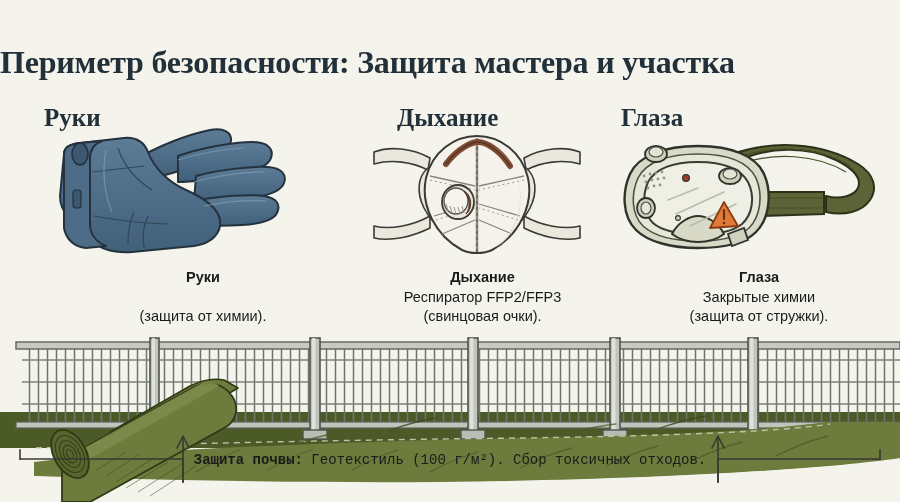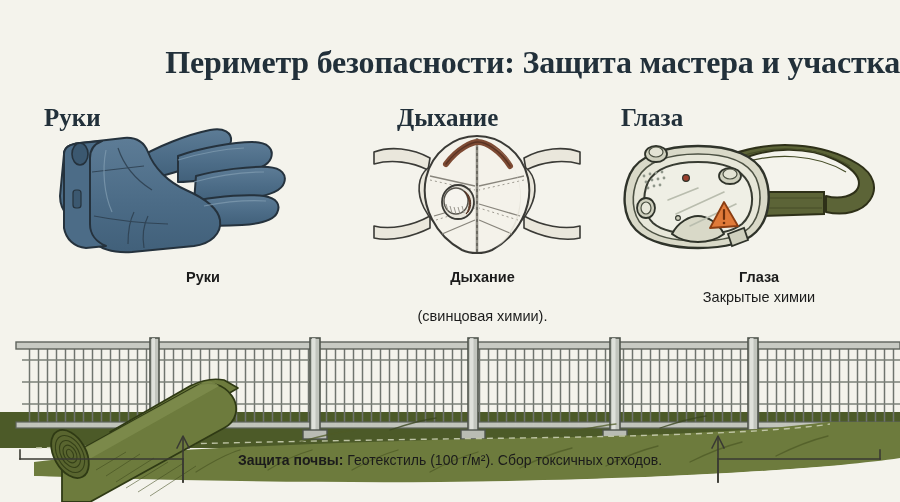--- a/index.html
+++ b/index.html
@@ -18,21 +18,21 @@
     position: relative;
     width: 900px;
     height: 502px;
     background: #f4f3ec;
   }
   .title {
     position: absolute;
     top: 44px;
     left: 0;
     width: 900px;
-    text-align: right;
+    text-align: left;
     font-family: "Liberation Serif", serif;
     font-weight: bold;
     font-size: 32px;
     letter-spacing: -0.2px;
     color: #22303a;
     white-space: nowrap;
   }
   .section-heading {
     position: absolute;
     font-family: "Liberation Serif", serif;
@@ -73,21 +73,21 @@
     width: 900px;
     height: 172px;
   }
 
   .soil-caption {
     position: absolute;
     left: 0;
     top: 452px;
     width: 900px;
     text-align: center;
-    font-family: Liberation Sans, sans-serif;
+    font-family: Liberation Mono, monospace;
     font-size: 14px;
     color: #1b1b1b;
     white-space: nowrap;
   }
   .soil-caption .soil-label {
     font-weight: bold;
   }
 </style>
 </head>
 <body>
@@ -280,31 +280,33 @@
         <path d="M112,72 L126,96 L98,98 Z" fill="#e07a39" stroke="#8a3d12" stroke-width="1.8" stroke-linejoin="round"></path>
         <path d="M112,80 L112,89" stroke="#6d2f0c" stroke-width="2.2" stroke-linecap="round"></path>
         <circle cx="112" cy="93" r="1.3" fill="#6d2f0c"></circle>
       </g>
     </svg>
   </div>
 
   <div class="caption cap-hands">
     <span class="cap-title">Руки</span>
     <br>
+    <span>(защита от химии).</span>
   </div>
 
   <div class="caption cap-resp">
     <span class="cap-title">Дыхание</span>
-    <br>
-    <span>(свинцовая химии).</span>
+    <span>Респиратор FFP2/FFP3</span><br>
+    <span>(свинцовая очки).</span>
   </div>
 
   <div class="caption cap-eyes">
     <span class="cap-title">Глаза</span>
     <span>Закрытые химии</span><br>
+    <span>(защита от стружки).</span>
   </div>
 
   <div class="scene">
     <svg width="900" height="172" viewBox="0 0 900 172">
       <defs>
         <pattern id="meshPat" x="0" y="0" width="9" height="60" patternUnits="userSpaceOnUse">
           <rect x="0" y="0" width="9" height="60" fill="none"></rect>
           <line x1="2.5" y1="0" x2="2.5" y2="60" stroke="#6f746e" stroke-width="1.5"></line>
         </pattern>
         <clipPath id="sceneClip">

